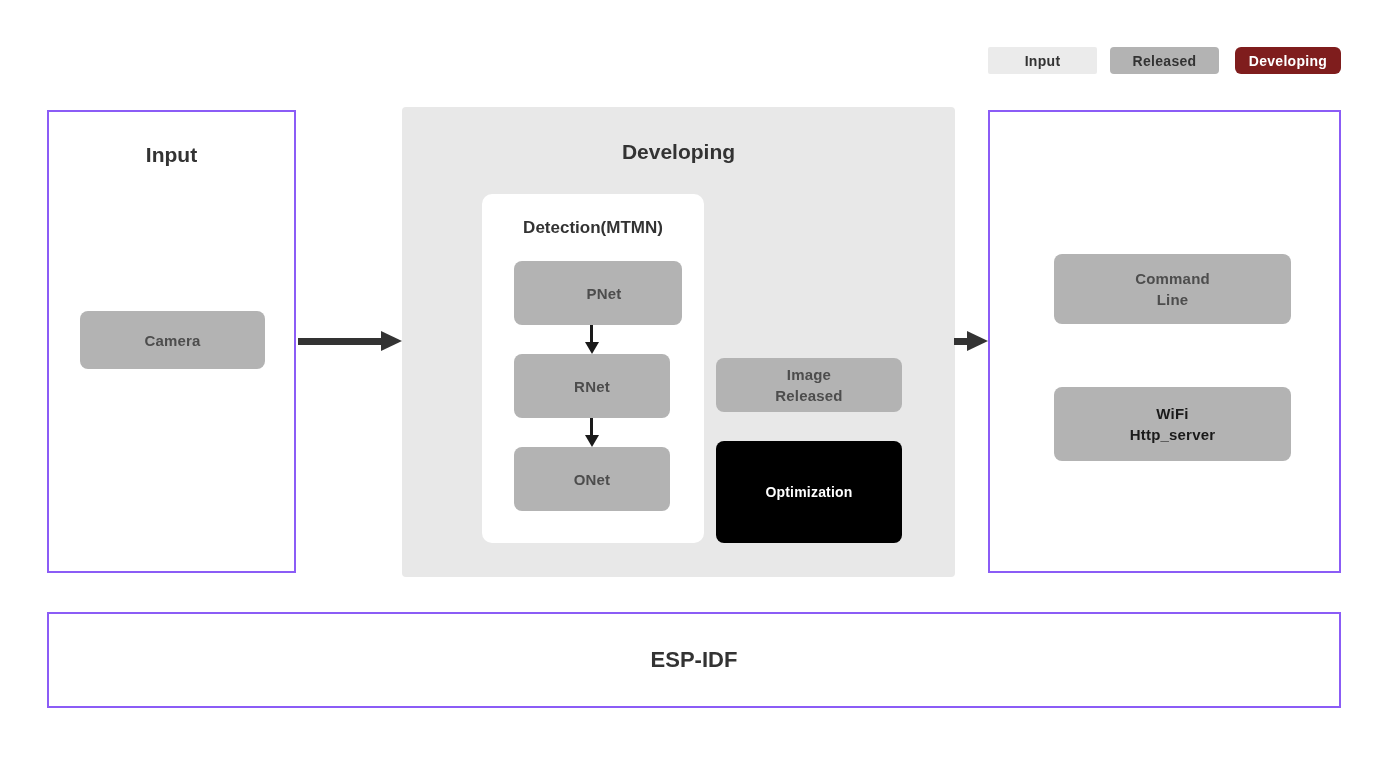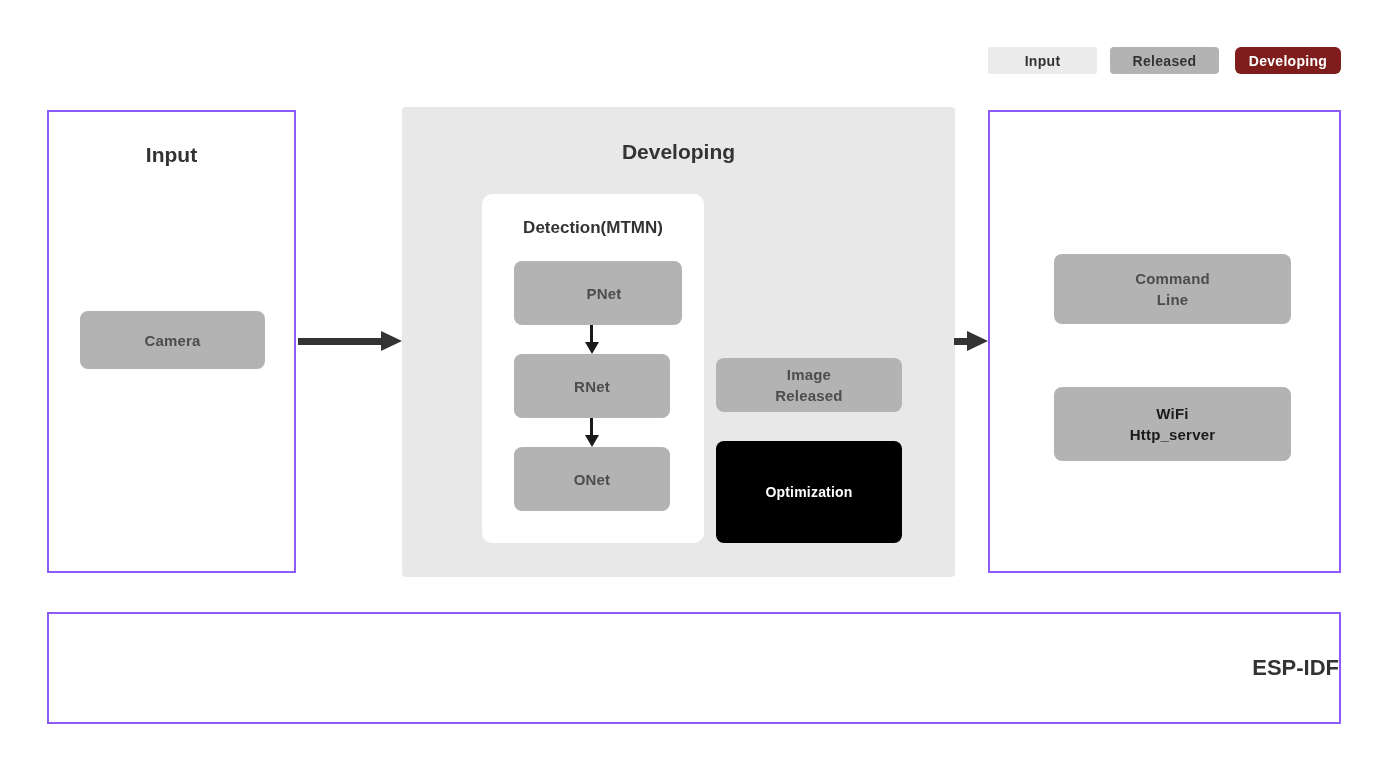--- a/index.html
+++ b/index.html
@@ -12,21 +12,21 @@
     position:absolute;top:47px;height:27px;display:flex;align-items:center;justify-content:center;
     font-size:14px;color:#333333;letter-spacing:.3px;box-sizing:border-box;
   }
   .chip-core{left:988px;width:109px;background:#ebebeb;border-radius:2px;}
   .chip-released{left:1110px;width:109px;background:#b3b3b3;border-radius:4px;}
   .chip-developing{left:1235px;width:106px;background:#7f1d1d;border-radius:6px;color:#ffffff;}
   
   .panel{position:absolute;background:#ffffff;border:2px solid #8b5cf6;box-sizing:border-box;}
   .panel-input{left:47px;top:110px;width:249px;height:463px;}
   .panel-output{left:988px;top:110px;width:353px;height:463px;}
-  .panel-espidf{left:47px;top:612px;width:1294px;height:112px;display:flex;align-items:center;justify-content:flex-end;}
+  .panel-espidf{left:47px;top:612px;width:1294px;height:96px;display:flex;align-items:center;justify-content:center;}
   .panel-title{position:absolute;left:0;top:31px;width:100%;text-align:center;font-size:21px;color:#333333;}
   .espidf-title{font-size:22px;color:#333333;}
   
   .proc{position:absolute;left:402px;top:107px;width:553px;height:470px;background:#e8e8e8;border-radius:4px;}
   .proc-title{position:absolute;left:0;top:33px;width:100%;text-align:center;font-size:21px;color:#333333;}
   
   .subpanel{position:absolute;background:#ffffff;border-radius:10px;}
   .sub-detection{left:54px;top:87px;width:222px;height:349px;margin-left:26px;}
   .sub-recognition{left:314px;top:87px;width:186px;height:141px;}
   .sub-title{display:block;text-align:center;color:#333333;}

